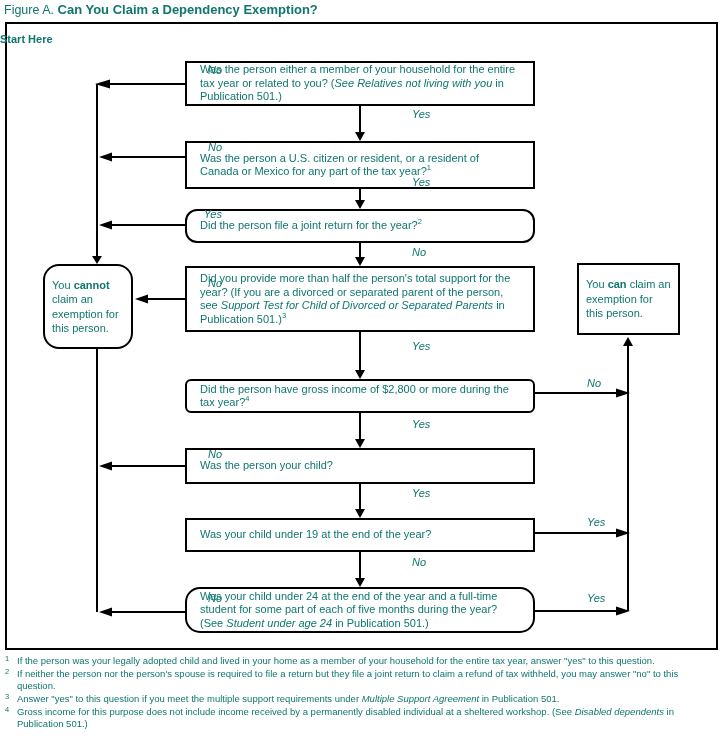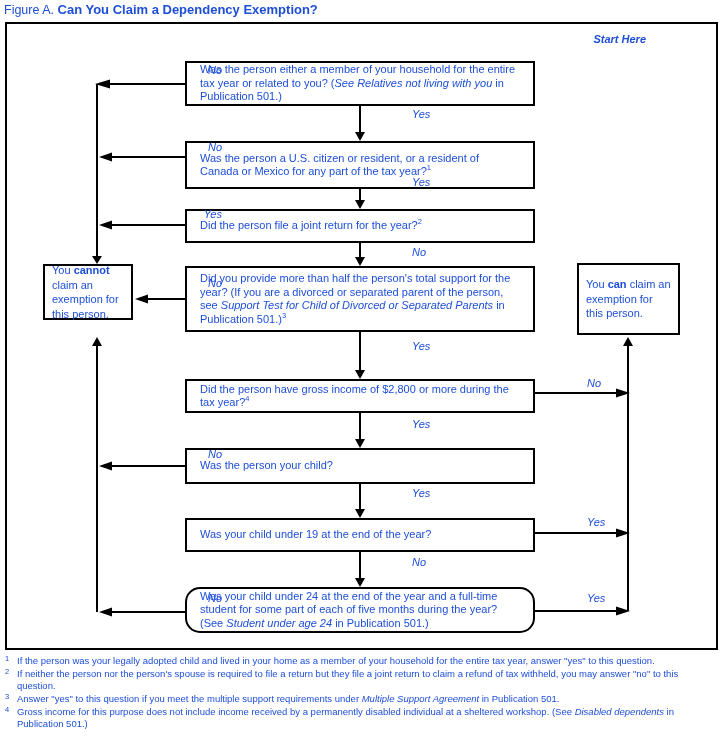--- a/index.html
+++ b/index.html
@@ -1,26 +1,26 @@
 <!DOCTYPE html>
 <html><head>
 <meta charset="utf-8">
 <style>
   html,body{margin:0;padding:0;background:#fff;}
   .stage{
     position:relative;width:721px;height:743px;background:#fff;
-    font-family:"Liberation Sans", sans-serif;color:#1d4ed8;overflow:hidden;
+    font-family:"Liberation Sans", sans-serif;color:#0f766e;overflow:hidden;
   }
   .fig-title{position:absolute;top:2px;left:4px;font-size:12.5px;white-space:nowrap;}
   .fig-title .lbl{font-weight:normal;}
   .fig-title .main{font-weight:bold;font-size:13px;}
   .outer{position:absolute;left:5px;top:22px;width:709px;height:624px;border:2px solid #000;}
   .wires{position:absolute;left:0;top:0;width:721px;height:743px;pointer-events:none;}
-  .start{position:absolute;left:0;top:33px;width:646px;text-align:right;
-         font-weight:bold;font-style:italic;font-size:11px;}
+  .start{position:absolute;left:0;top:33px;width:646px;text-align:left;
+         font-weight:bold;font-size:11px;}
   .qbox{
     position:absolute;left:185px;width:350px;border:2px solid #000;background:#fff;
     box-sizing:border-box;display:flex;align-items:center;
     font-size:11px;line-height:13.5px;padding:1px 9px;
   }
   .qbox p{margin:4px;}
   .obox{
     position:absolute;border:2px solid #000;background:#fff;box-sizing:border-box;
     display:flex;align-items:center;font-size:11px;line-height:14.5px;padding:2px 7px;
   }
@@ -95,45 +95,45 @@
   <div class="start">Start Here</div>
 
   <div class="qbox" style="top:61px;height:45px;">
     <p><span>Was the person either a member of your household for the entire tax year or related to you? (</span><span class="it">See Relatives not living with you</span><span> in Publication 501.)</span></p>
   </div>
 
   <div class="qbox" style="top:141px;height:48px;">
     <p><span>Was the person a U.S. citizen or resident, or a resident of Canada or Mexico for any part of the tax year?</span><sup>1</sup></p>
   </div>
 
-  <div class="qbox" style="top:209px;height:34px;">
+  <div class="qbox" style="top:209px;height:34px;border-radius:12px;">
     <p><span>Did the person file a joint return for the year?</span><sup>2</sup></p>
   </div>
 
   <div class="qbox" style="top:266px;height:66px;">
     <p><span>Did you provide more than half the person's total support for the year? (If you are a divorced or separated parent of the person, see </span><span class="it">Support Test for Child of Divorced or Separated Parents</span><span> in Publication 501.)</span><sup>3</sup></p>
   </div>
 
-  <div class="qbox" style="top:379px;height:34px;">
+  <div class="qbox" style="top:379px;height:34px;border-radius:6px;">
     <p><span>Did the person have gross income of $2,800 or more during the tax year?</span><sup>4</sup></p>
   </div>
 
   <div class="qbox" style="top:448px;height:36px;">
     <p><span>Was the person your child?</span></p>
   </div>
 
   <div class="qbox" style="top:518px;height:34px;">
     <p><span>Was your child under 19 at the end of the year?</span></p>
   </div>
 
   <div class="qbox" style="top:587px;height:46px;border-radius:15px;">
     <p><span>Was your child under 24 at the end of the year and a full-time student for some part of each of five months during the year? (See </span><span class="it">Student under age 24</span><span> in Publication 501.)</span></p>
   </div>
 
-  <div class="obox" style="left:43px;top:264px;width:90px;height:56px;">
+  <div class="obox" style="left:43px;top:264px;width:90px;height:85px;border-radius:16px;">
     <p><span>You </span><span class="bd">cannot</span><span> claim an exemption for this person.</span></p>
   </div>
 
   <div class="obox" style="left:577px;top:263px;width:103px;height:72px;">
     <p><span>You </span><span class="bd">can</span><span> claim an exemption for this person.</span></p>
   </div>
 
   <span class="branch r" style="left:154px;top:64px;">No</span>
   <span class="branch" style="left:368px;top:108px;">Yes</span>
   <span class="branch r" style="left:154px;top:141px;">No</span>

